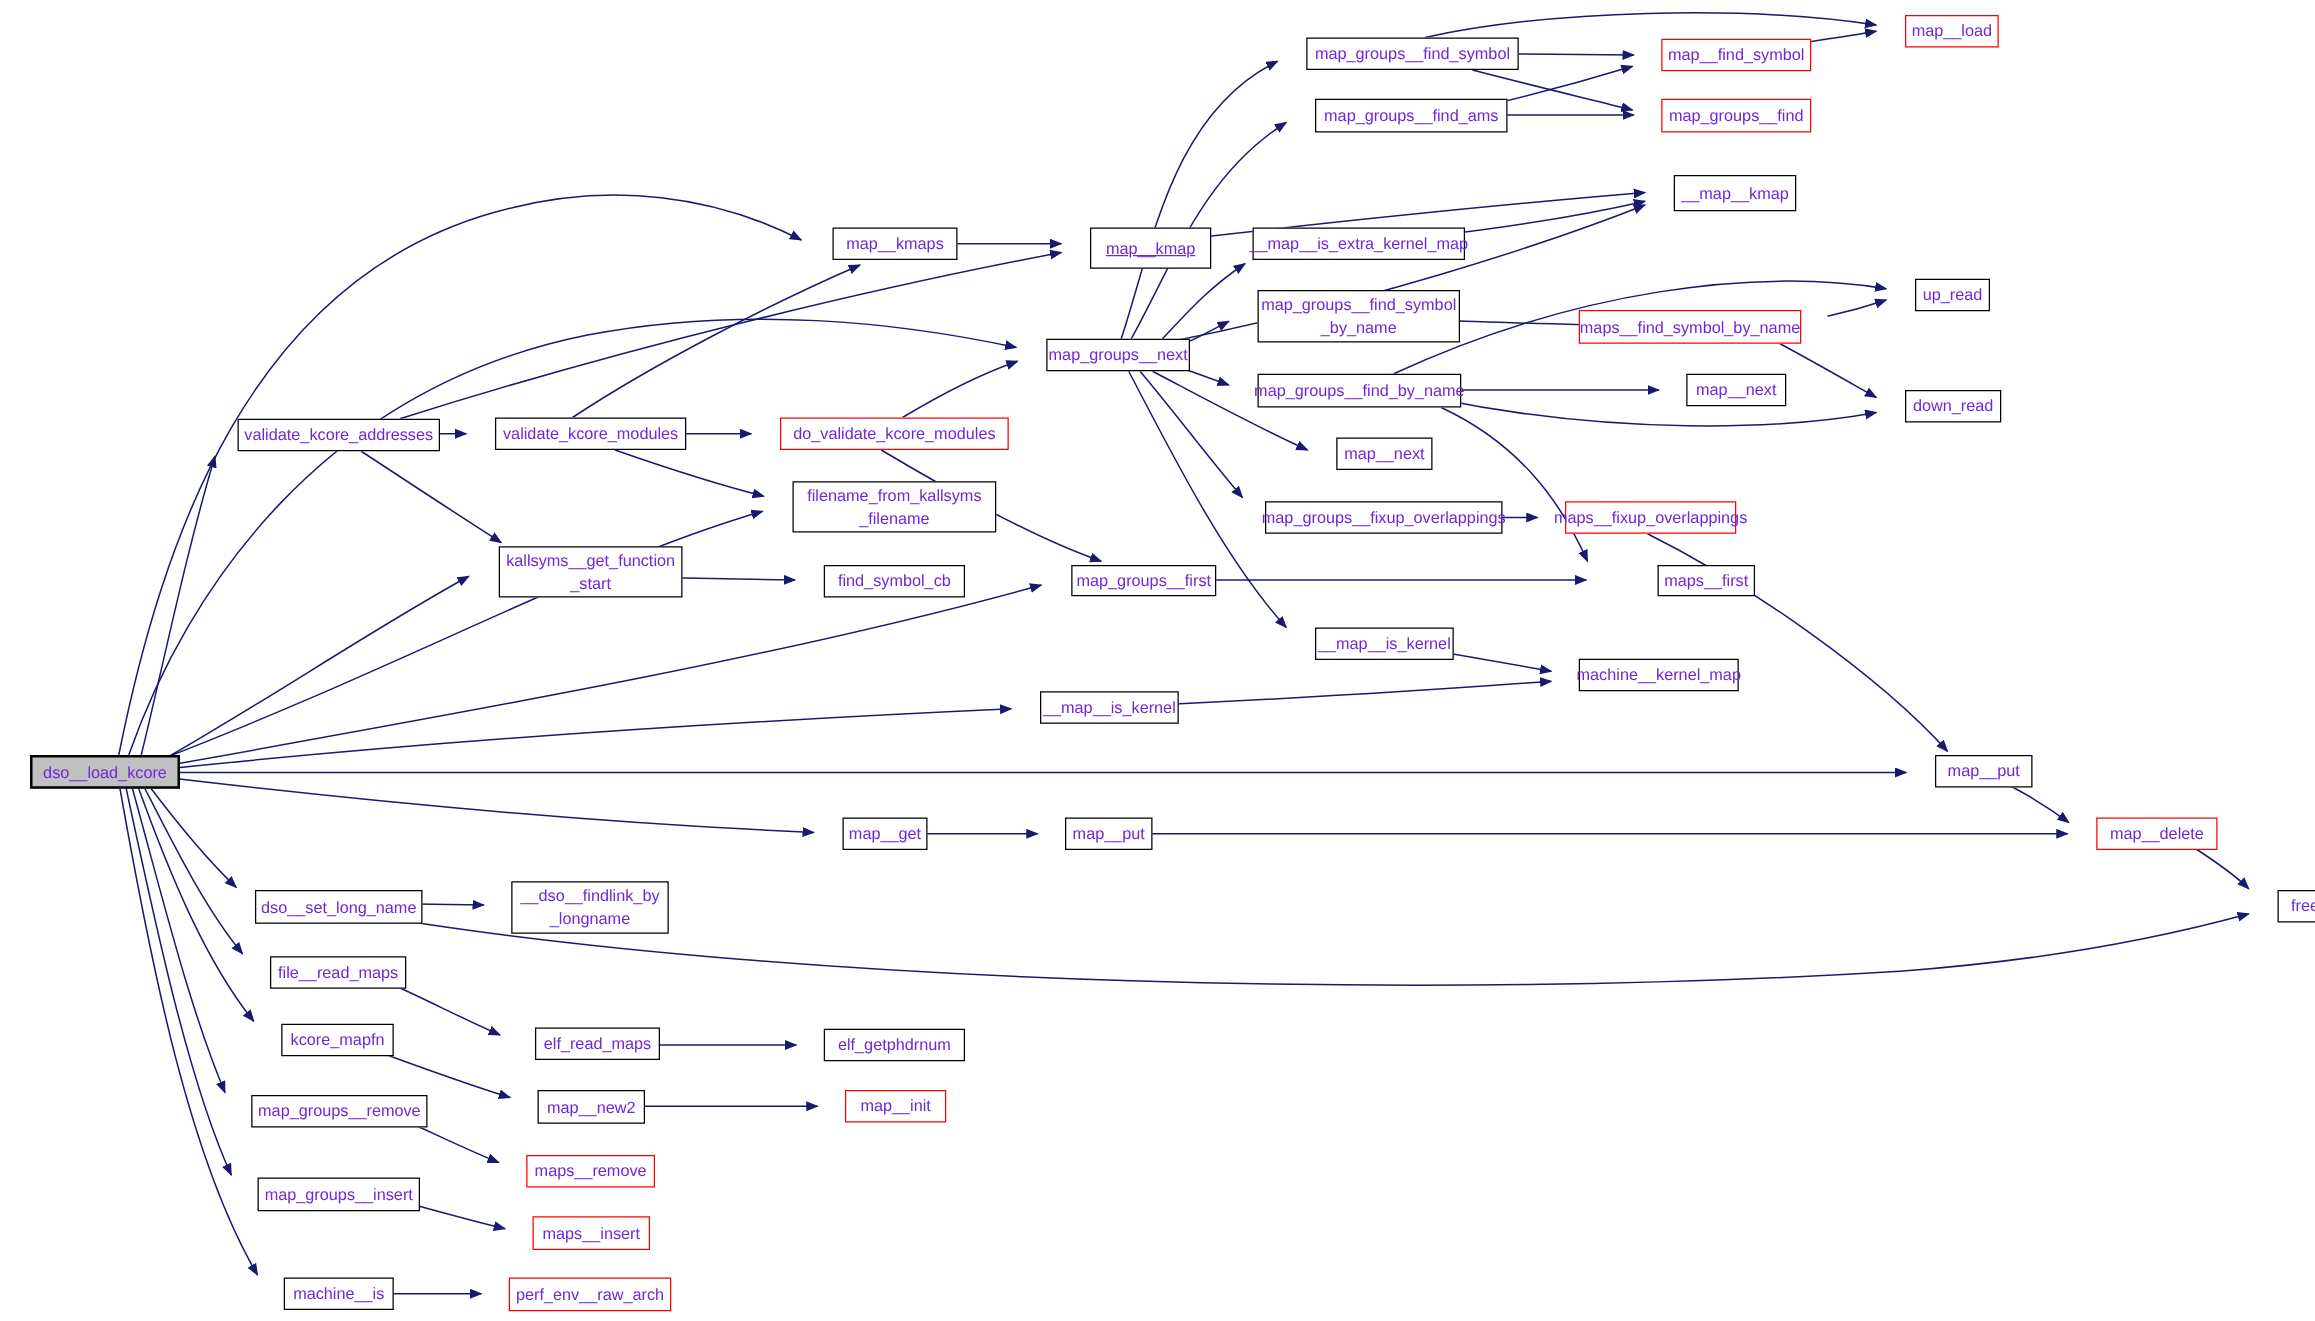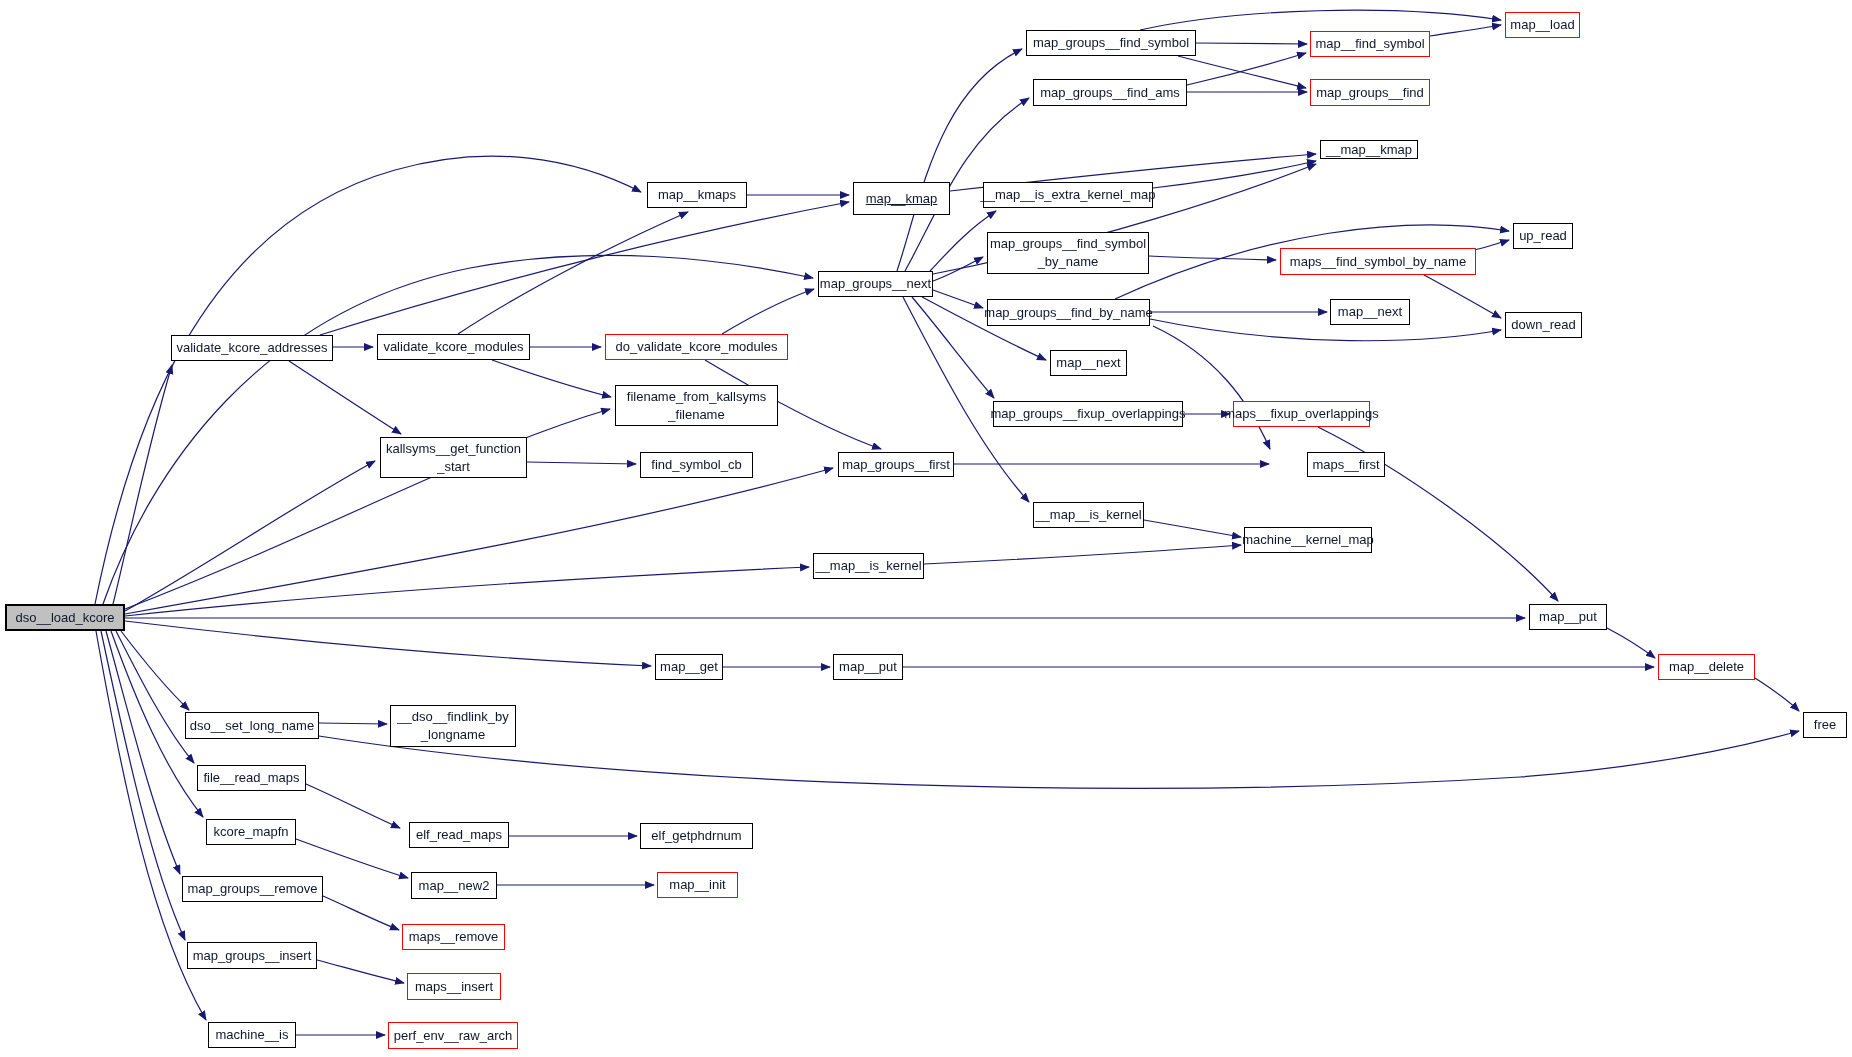--- a/index.html
+++ b/index.html
@@ -4,22 +4,22 @@
 <style>
   html,body{margin:0;padding:0;background:#ffffff;}
   body{width:1852px;height:1057px;position:relative;font-family:"Liberation Sans",sans-serif;}
   .graph{position:absolute;left:0;top:0;width:1852px;height:1057px;}
   .edge-layer{position:absolute;left:0;top:0;z-index:1;}
   .edge{fill:none;stroke:#191970;stroke-width:1.2px;}
   .node-layer{position:absolute;left:0;top:0;width:100%;height:100%;z-index:2;}
   .node{
     position:absolute;box-sizing:border-box;
     display:flex;flex-direction:column;align-items:center;justify-content:center;
-    background:#ffffff;border:1px solid #000000;color:#0f172a;
-    font-size:13px;line-height:1.35;white-space:nowrap;cursor:pointer;
+    background:#ffffff;border:1px solid #000000;color:#6d28d9;
+    font-size:13px;line-height:1.35;white-space:nowrap;cursor:pointer;margin-left:19px;
   }
   .node.red{border-color:#ff0000;border-width:1.5px;}
   .node.root{background:#c0c0c0;border-width:2px;cursor:default;}
 </style>
 </head>
 <body>
 
 <div class="graph">
   <svg class="edge-layer" width="1852" height="1057" viewBox="0 0 1852 1057" xmlns="http://www.w3.org/2000/svg">
     <defs>
@@ -164,24 +164,24 @@
       </div>
       <div class="node normal" style="left: 833px; top: 654px; width: 70px; height: 26px;">
         <div>map__put</div>
       </div>
       <div class="node red" style="left: 1310px; top: 31px; width: 120px; height: 26px;">
         <div>map__find_symbol</div>
       </div>
       <div class="node red" style="left: 1310px; top: 79px; width: 120px; height: 27px;">
         <div>map_groups__find</div>
       </div>
-      <div class="node normal" style="left: 1320px; top: 140px; width: 98px; height: 19px;">
+      <div class="node normal" style="left: 1320px; top: 140px; width: 98px; height: 29px;">
         <div>__map__kmap</div>
       </div>
-      <div class="node red" style="left: 1280px; top: 248px; width: 196px; height: 27px;">
+      <div class="node red" style="left: 1244px; top: 248px; width: 178px; height: 27px;">
         <div>maps__find_symbol_by_name</div>
       </div>
       <div class="node normal" style="left: 1330px; top: 299px; width: 80px; height: 26px;">
         <div>map__next</div>
       </div>
       <div class="node red" style="left: 1233px; top: 401px; width: 137px; height: 26px;">
         <div>maps__fixup_overlappings</div>
       </div>
       <div class="node normal" style="left: 1307px; top: 452px; width: 78px; height: 25px;">
         <div>maps__first</div>

